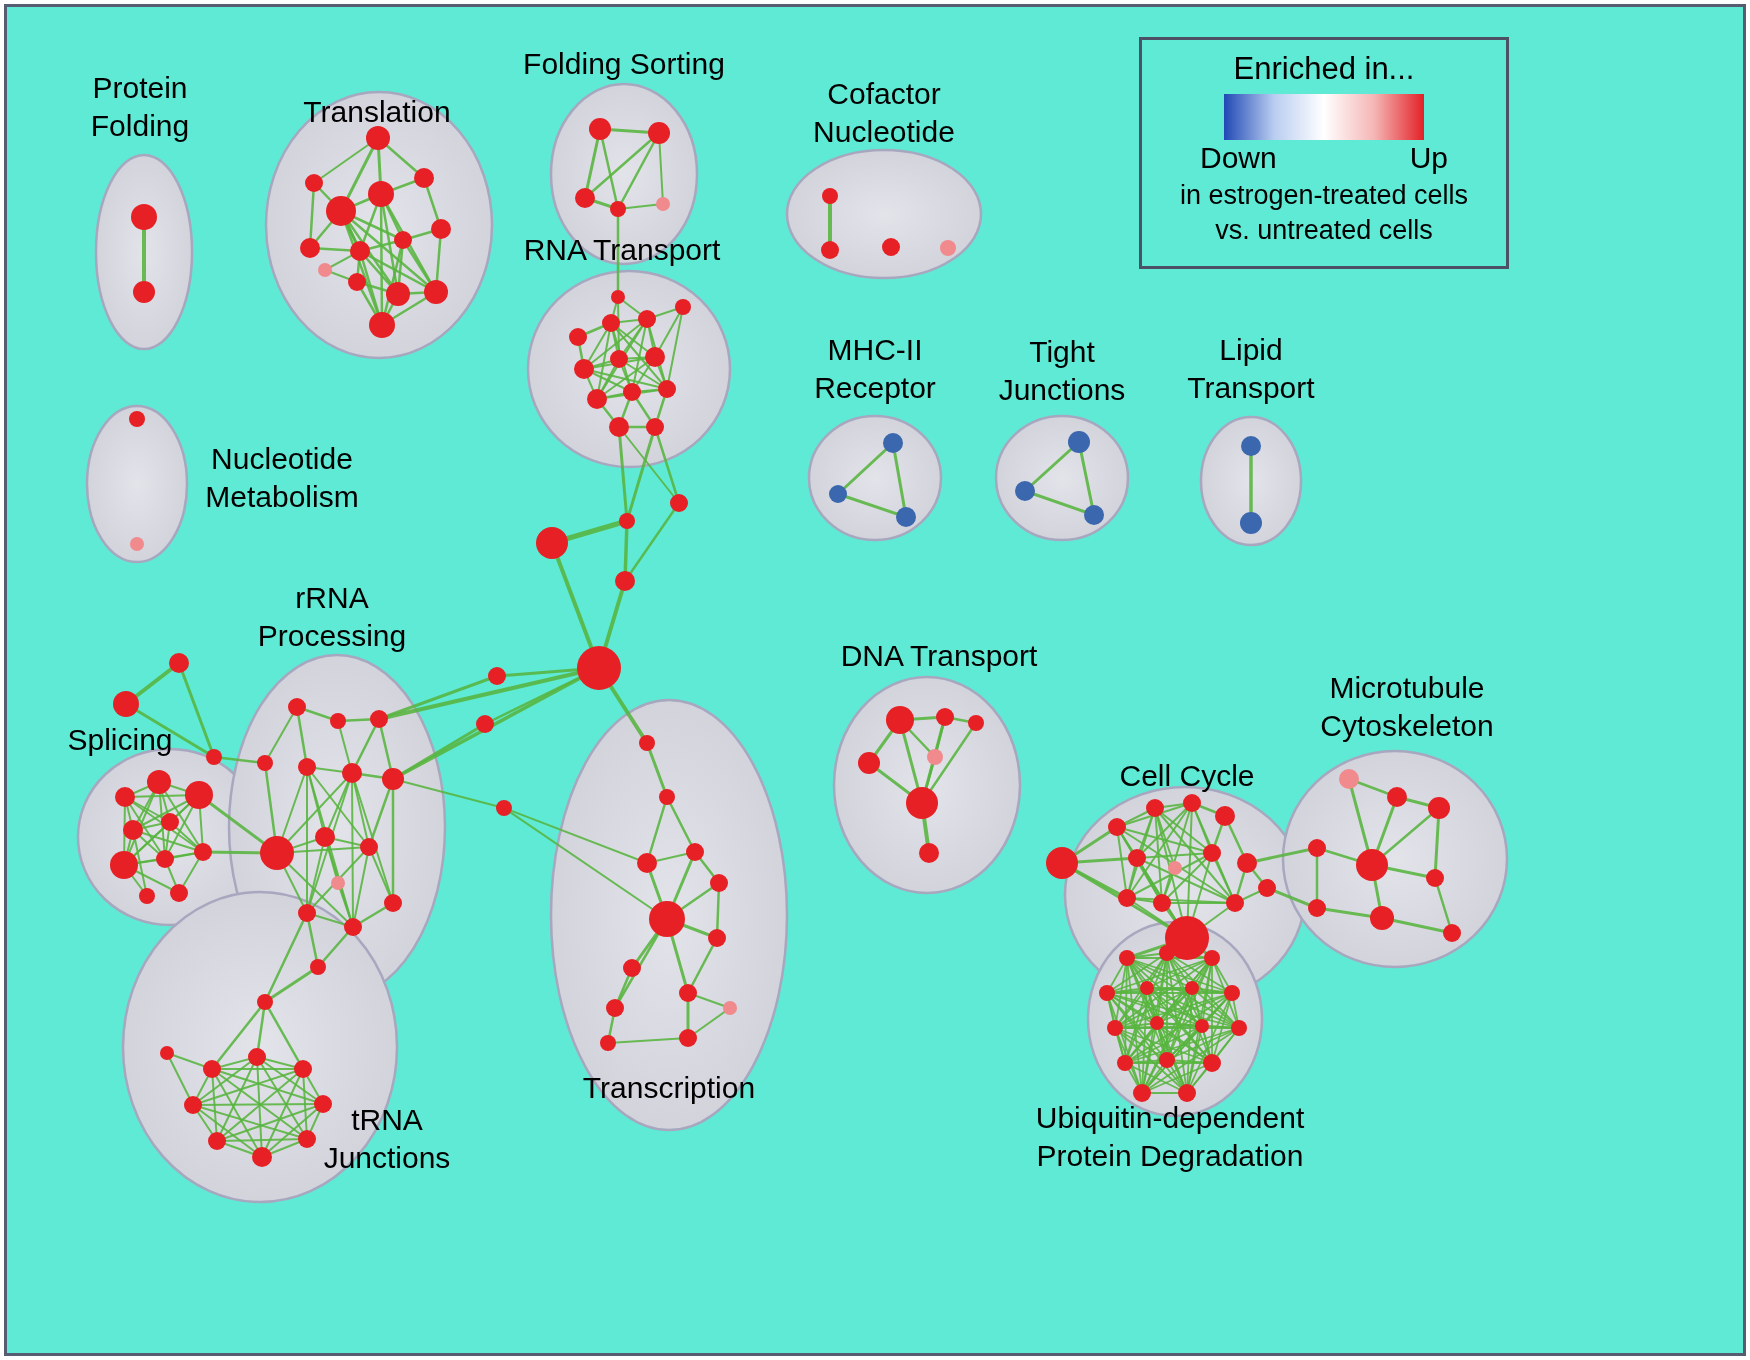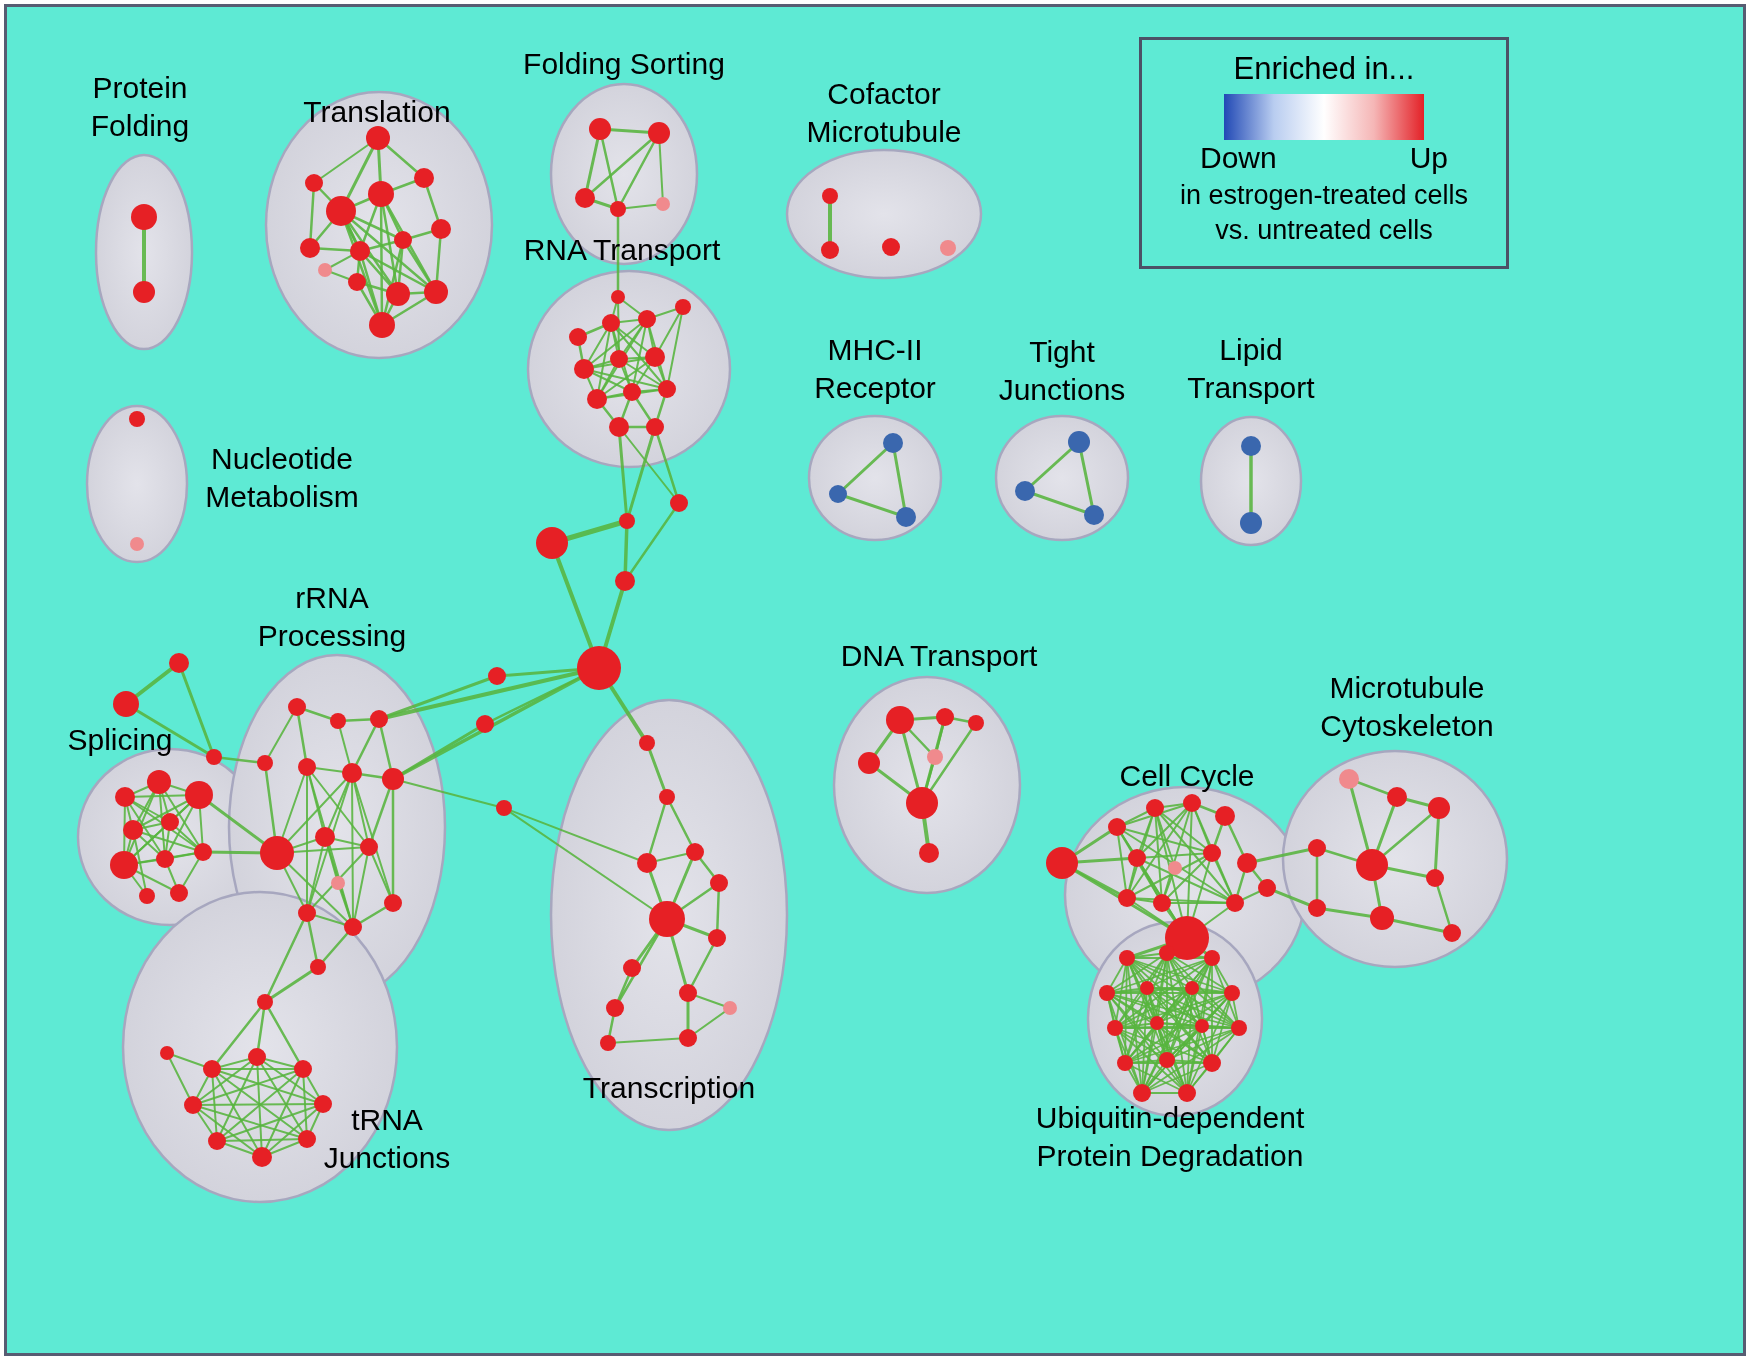--- a/index.html
+++ b/index.html
@@ -657,21 +657,21 @@
         <circle cx="497" cy="801" r="8" fill="#e62025"></circle>
       </g>
     </svg>
 
   <div id="labels">
       <div class="clabel" style="left: 133px; top: 62px;">Protein
 Folding</div>
       <div class="clabel" style="left: 370px; top: 38px; margin-top: 48px;">Translation</div>
       <div class="clabel" style="left: 617px; top: 38px;">Folding Sorting</div>
       <div class="clabel" style="left: 877px; top: 68px;">Cofactor
-Microtubule</div>
+Nucleotide</div>
       <div class="clabel" style="left: 615px; top: 224px;">RNA Transport</div>
       <div class="clabel" style="left: 275px; top: 433px;">Nucleotide
 Metabolism</div>
       <div class="clabel" style="left: 868px; top: 324px;">MHC-II
 Receptor</div>
       <div class="clabel" style="left: 1055px; top: 326px;">Tight
 Junctions</div>
       <div class="clabel" style="left: 1244px; top: 324px;">Lipid
 Transport</div>
       <div class="clabel" style="left: 113px; top: 714px;">Splicing</div>

